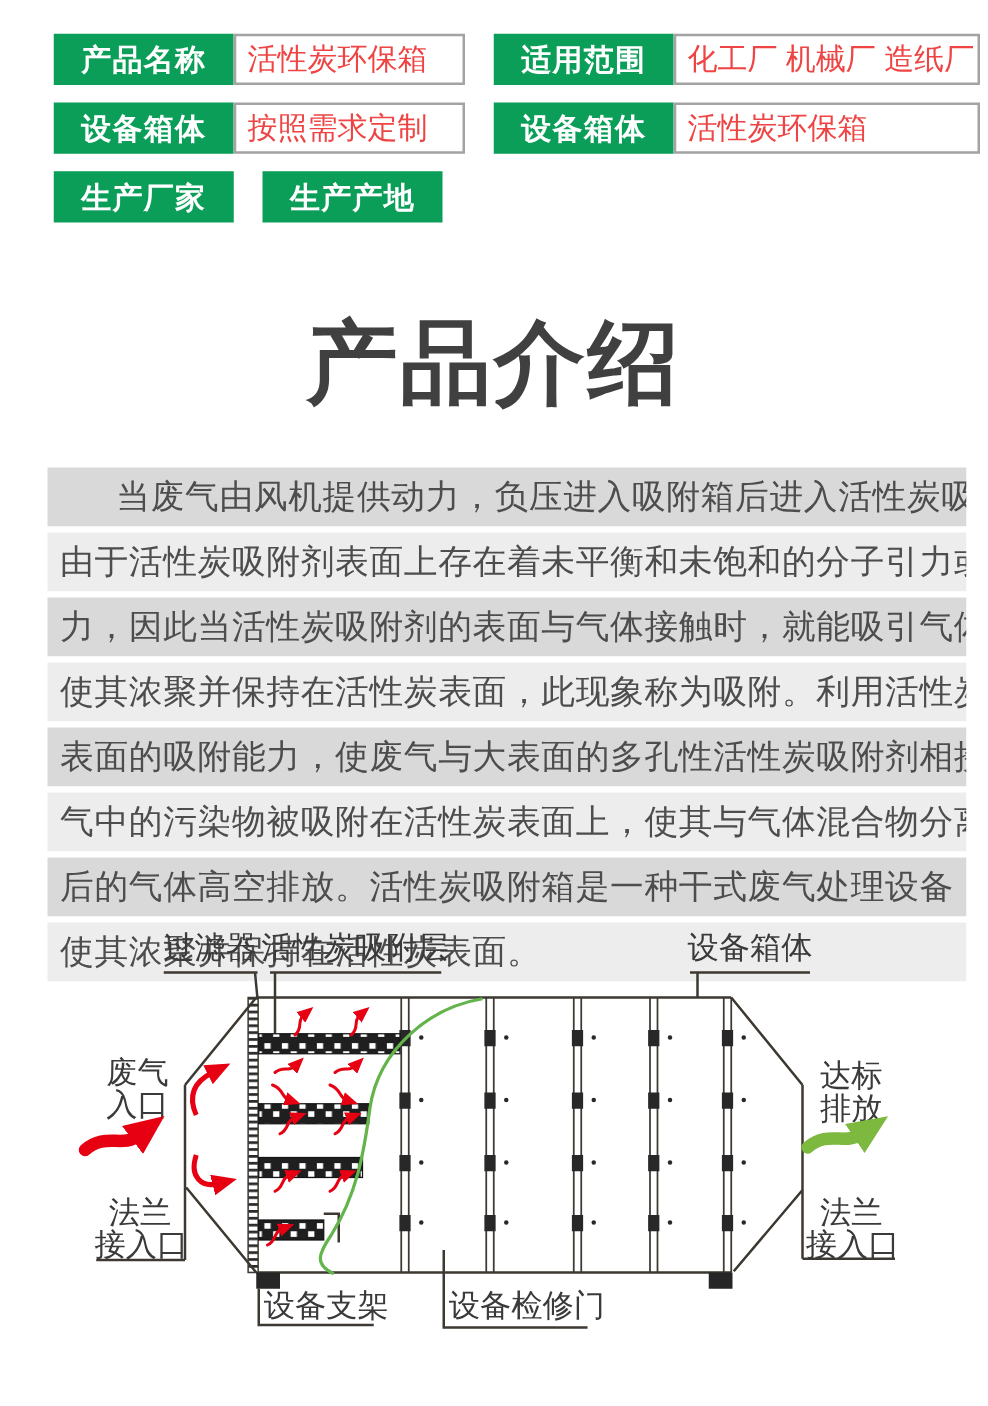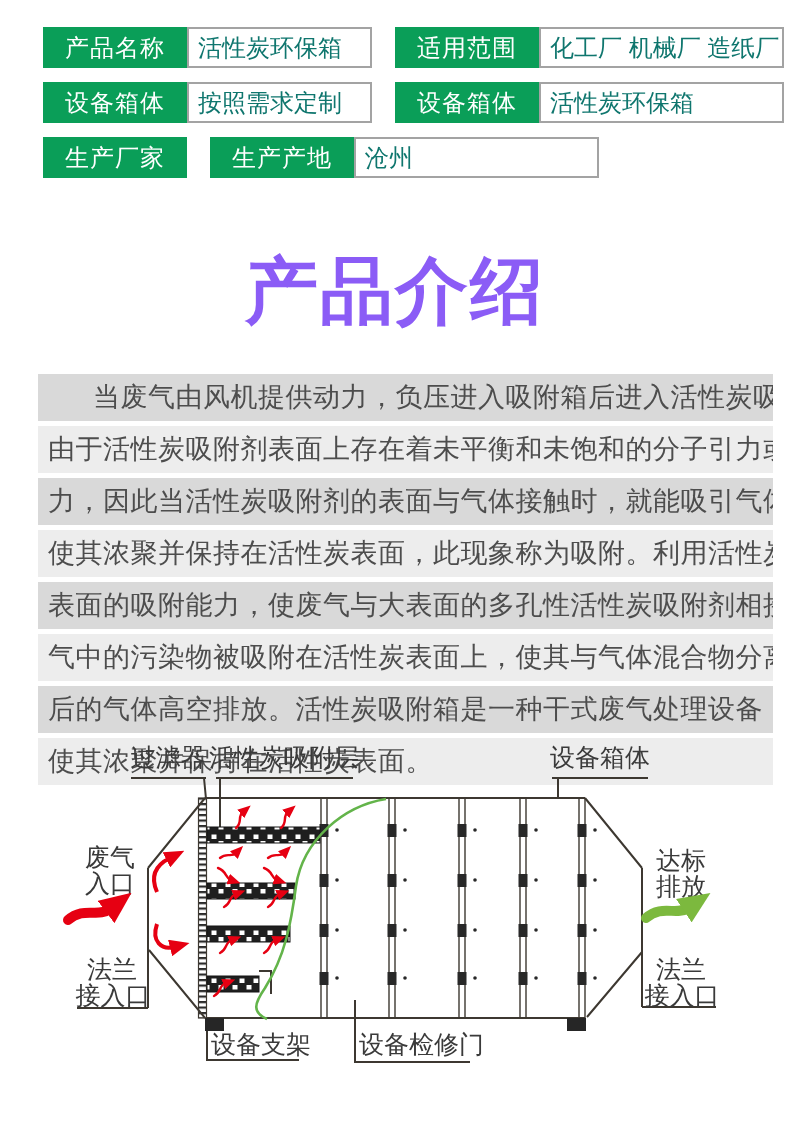--- a/index.html
+++ b/index.html
@@ -4,29 +4,29 @@
 <style>
   html,body{margin:0;padding:0;background:#fff;}
   #page{position:relative;width:790px;height:1125px;background:#ffffff;overflow:hidden;
         font-family:"Liberation Sans",sans-serif;}
   
   .info-table{position:absolute;left:43px;top:27px;width:723px;}
   .info-row{display:flex;margin-bottom:14px;height:41px;}
   .pair{display:flex;height:41px;}
   .pair-right{margin-left:23px;justify-content:center;}
   .cell-label{width:144px;height:41px;background:#0a9e58;color:#ffffff;
-              font-size:24px;font-weight:normal;display:flex;align-items:center;justify-content:center;
+              font-size:24px;font-weight:bold;display:flex;align-items:center;justify-content:center;
               letter-spacing:1px;flex:none;}
-  .cell-value{height:37px;border:2px solid #a3a3a3;background:#fff;color:#0f766e;
+  .cell-value{height:37px;border:2px solid #a3a3a3;background:#fff;color:#ef4444;
               font-size:24px;line-height:37px;padding-left:9px;white-space:nowrap;overflow:hidden;flex:none;}
   .val-narrow{width:172px;}
   .val-wide{width:232px;}
   
   .page-title{position:absolute;left:0;top:252px;width:790px;text-align:center;
-              color:#8b5cf6;font-size:73px;font-weight:bold;letter-spacing:2px;line-height:78px;}
+              color:#404040;font-size:73px;font-weight:bold;letter-spacing:2px;line-height:78px;}
   
   .para{position:absolute;left:38px;top:374px;width:735px;}
   .pline{height:47px;margin-bottom:5px;font-size:27px;line-height:47px;color:#4d4d4d;
          padding-left:10px;letter-spacing:0.5px;white-space:nowrap;overflow:hidden;}
   .pl-dark{background:#d9d9d9;}
   .pl-light{background:#ededed;}
   .pl-indent{text-indent:45px;}
   
   .diagram{position:absolute;left:0;top:735px;width:790px;height:345px;}
   .dg-text{font-family:"Liberation Sans",sans-serif;font-size:25px;fill:#3a3a3a;}
@@ -58,21 +58,20 @@
         <div class="cell-label">设备箱体</div>
         <div class="cell-value val-wide">活性炭环保箱</div>
       </div>
     </div>
     <div class="info-row">
       <div class="pair">
         <div class="cell-label">生产厂家</div>
       </div>
       <div class="pair pair-right">
         <div class="cell-label">生产产地</div>
-        <div class="cell-value val-wide">沧州</div>
       </div>
     </div>
   </div>
 
   <div class="page-title">产品介绍</div>
 
   <div class="para">
     <div class="pline pl-dark pl-indent">当废气由风机提供动力，负压进入吸附箱后进入活性炭吸附层，</div>
     <div class="pline pl-light">由于活性炭吸附剂表面上存在着未平衡和未饱和的分子引力或化学键</div>
     <div class="pline pl-dark">力，因此当活性炭吸附剂的表面与气体接触时，就能吸引气体分子，</div>

